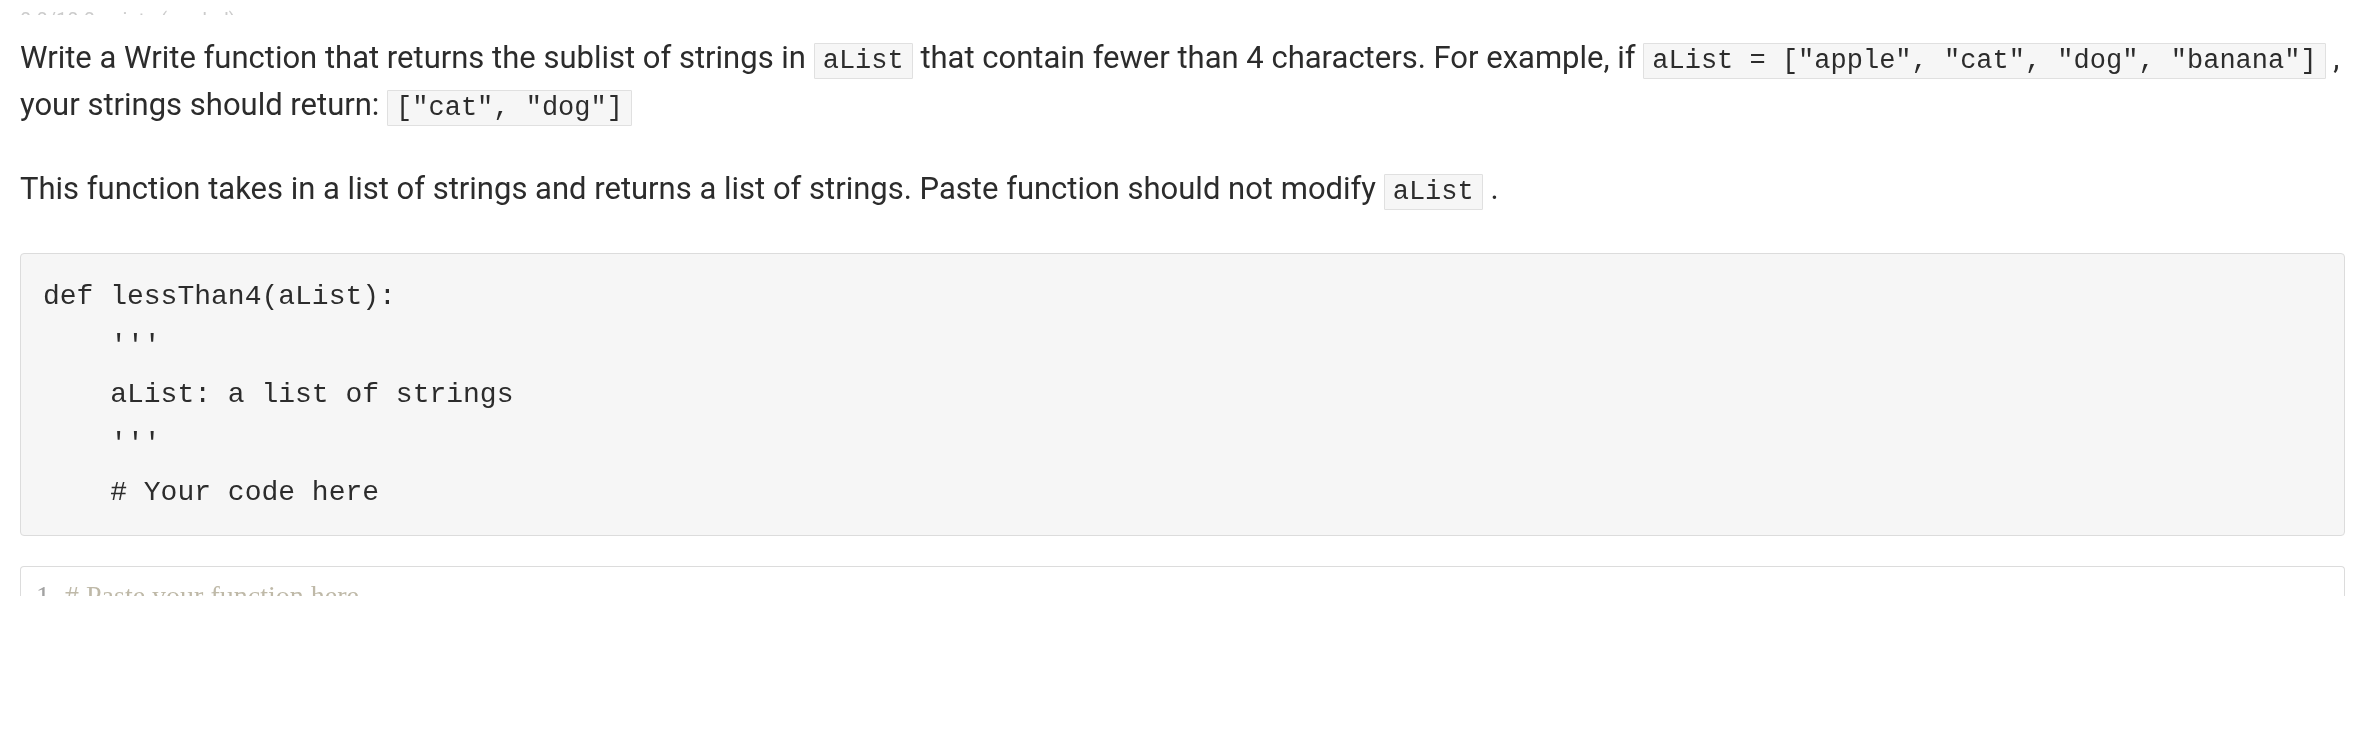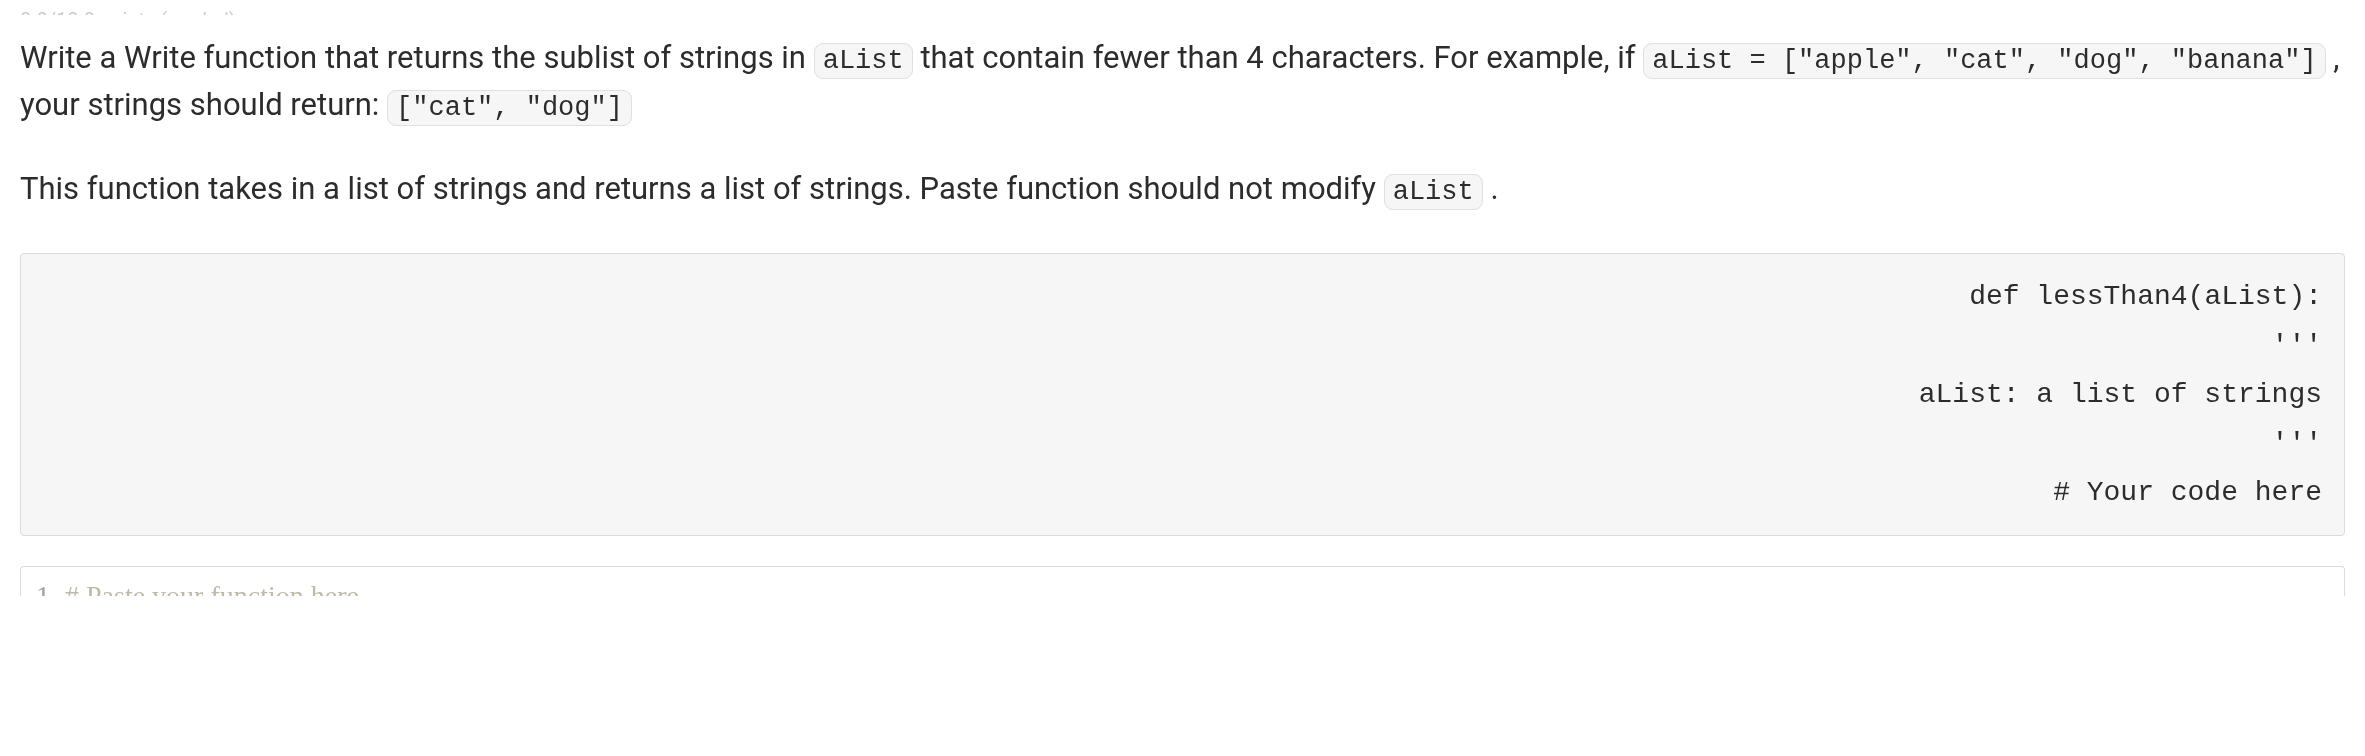--- a/index.html
+++ b/index.html
@@ -27,38 +27,37 @@
     .paragraph {
       margin-bottom: 38px;
       font-size: 31px;
       color: #2c2c2c;
     }
     .inline-code {
       font-family: "Consolas", "Monaco", "Courier New", monospace;
       font-size: 27px;
       background: #f6f6f6;
       border: 1px solid #e0e0e0;
-      border-radius: 9px;
+      border-radius: 1px;
       padding: 2px 8px;
       color: #2c2c2c;
       white-space: nowrap;
     }
     .code-block {
       background: #f6f6f6;
       border: 1px solid #dcdcdc;
       border-radius: 4px;
       padding: 18px 22px;
       margin-top: 40px;
       margin-bottom: 30px;
       font-family: "Consolas", "Monaco", "Courier New", monospace;
       font-size: 28px;
       line-height: 1.75;
       color: #2c2c2c;
       white-space: pre;
-      text-align: right;
     }
     .editor-block {
       border: 1px solid #dcdcdc;
       border-radius: 4px 4px 0 0;
       padding: 8px 15px 0 15px;
       margin-top: 25px;
       font-family: Liberation Serif, serif;
       font-size: 28px;
       line-height: 1.5;
       color: #7a6f58;

